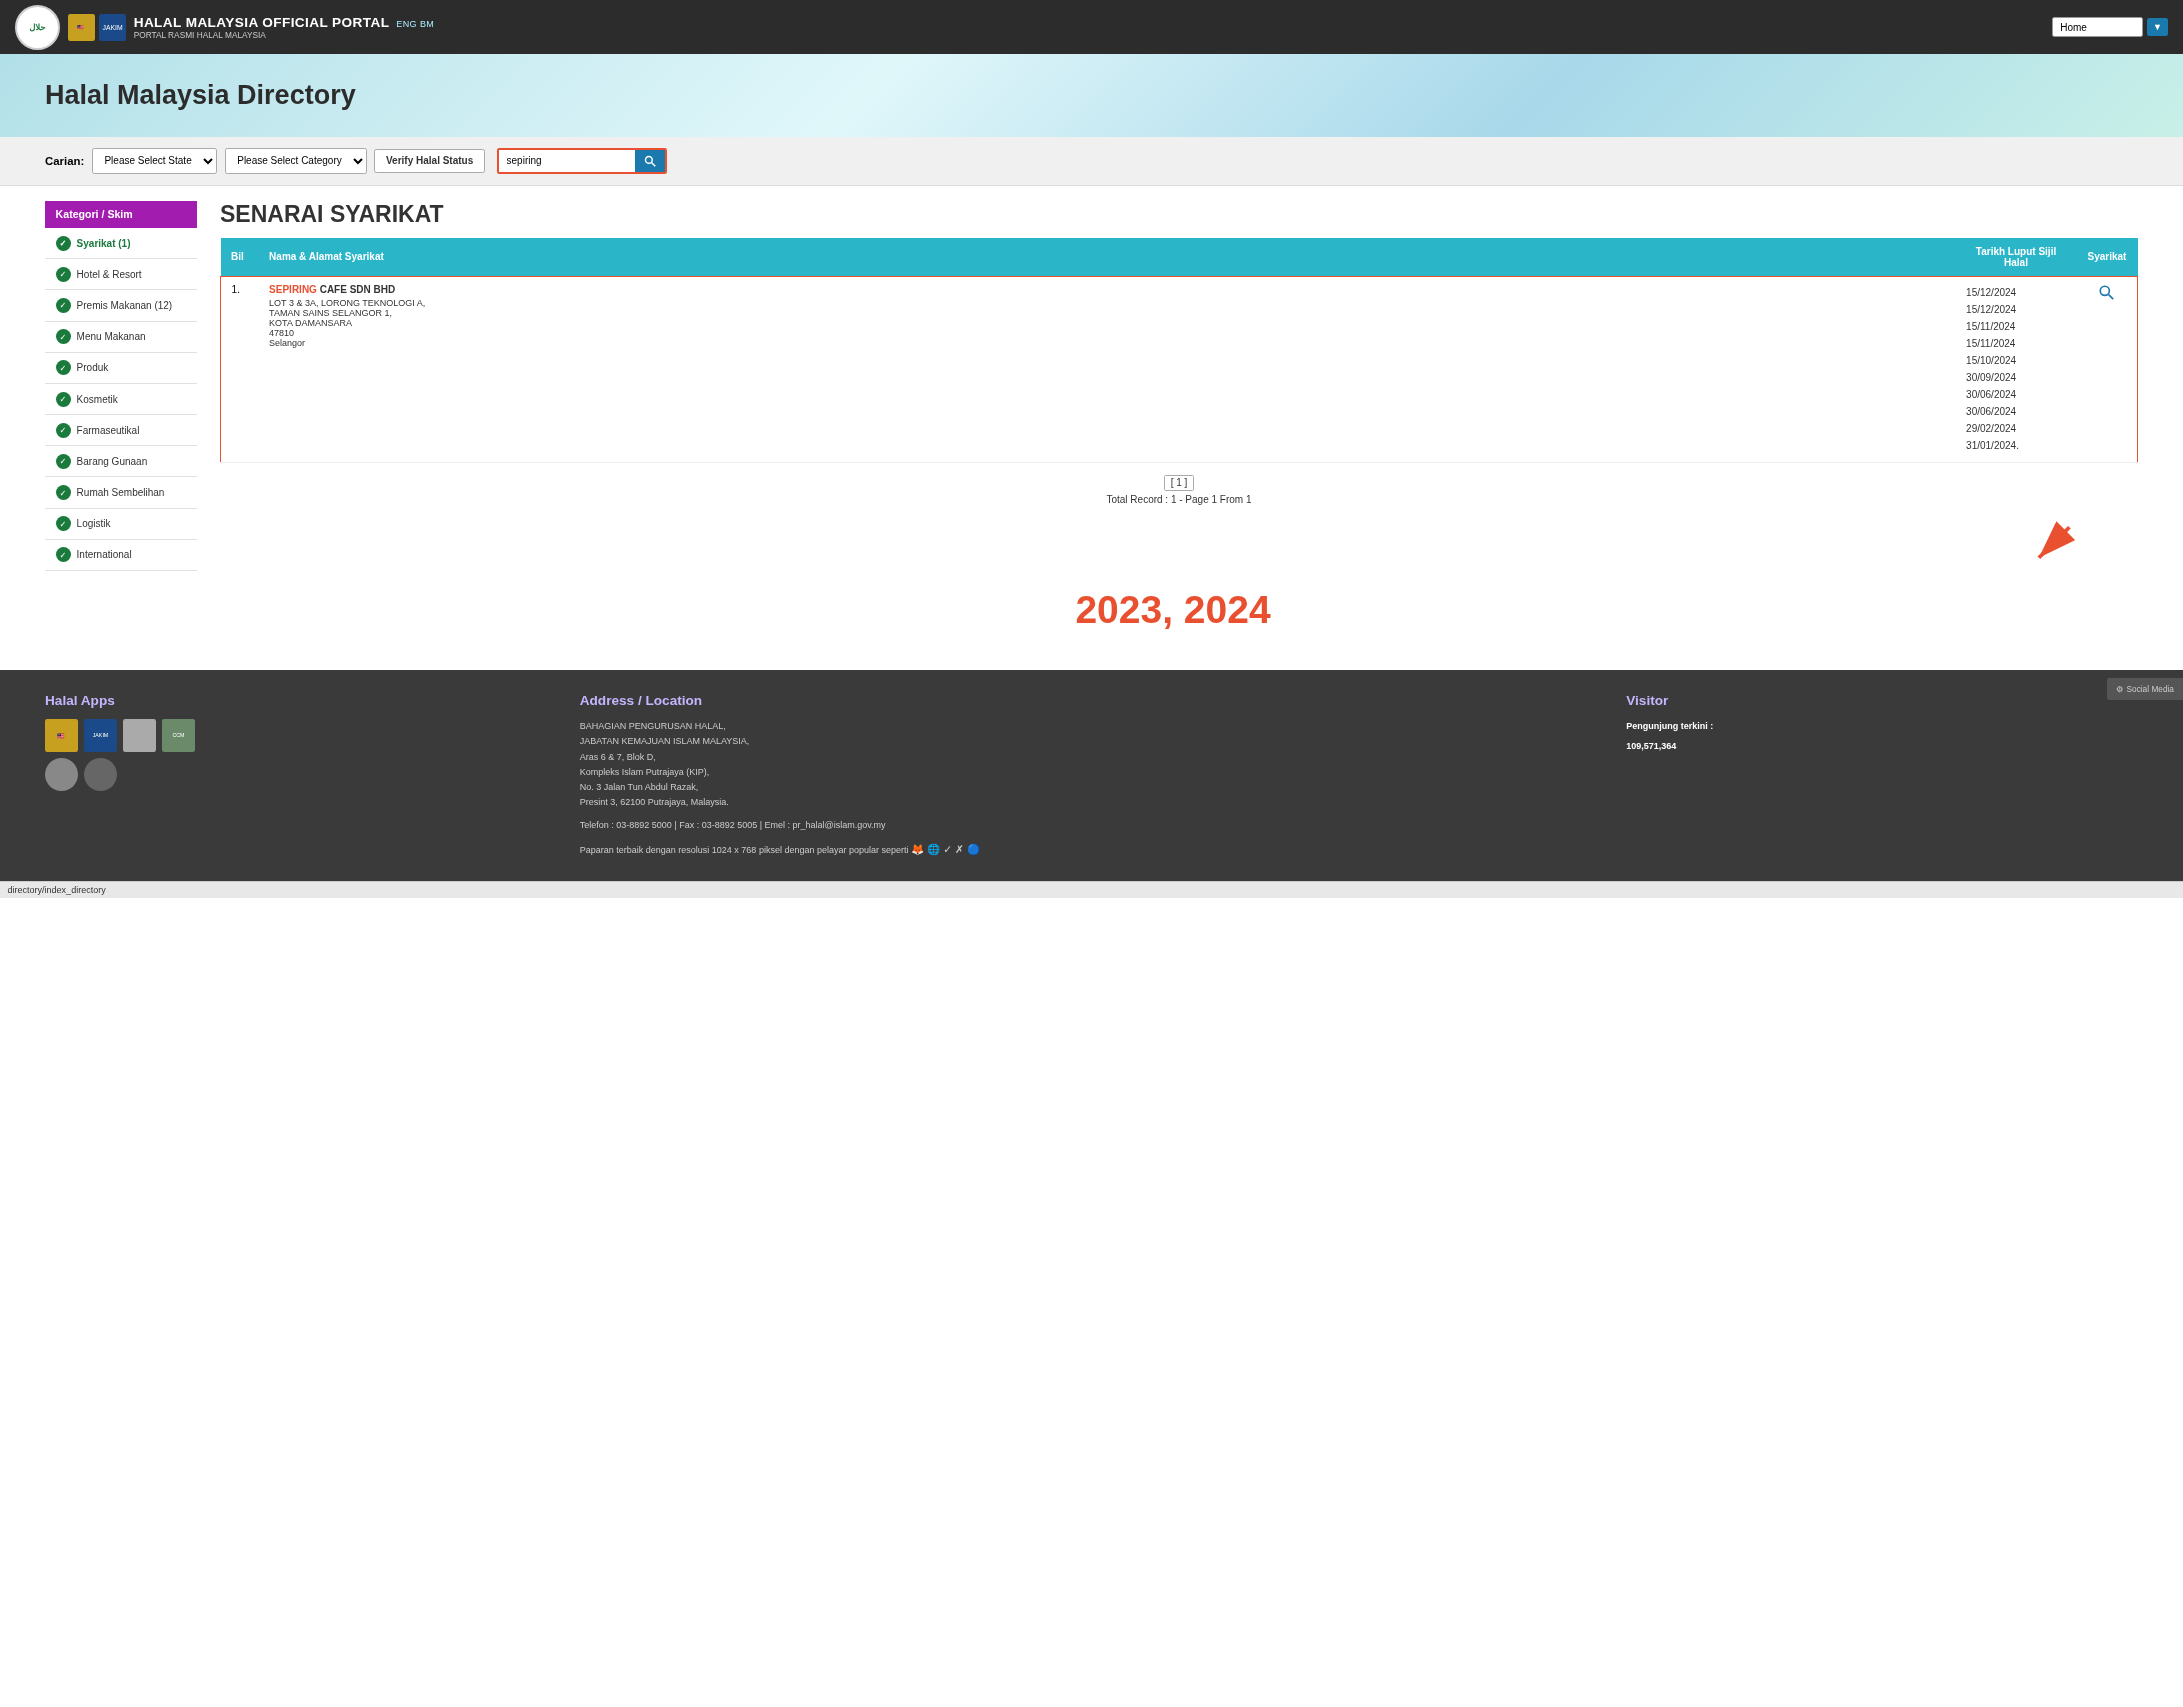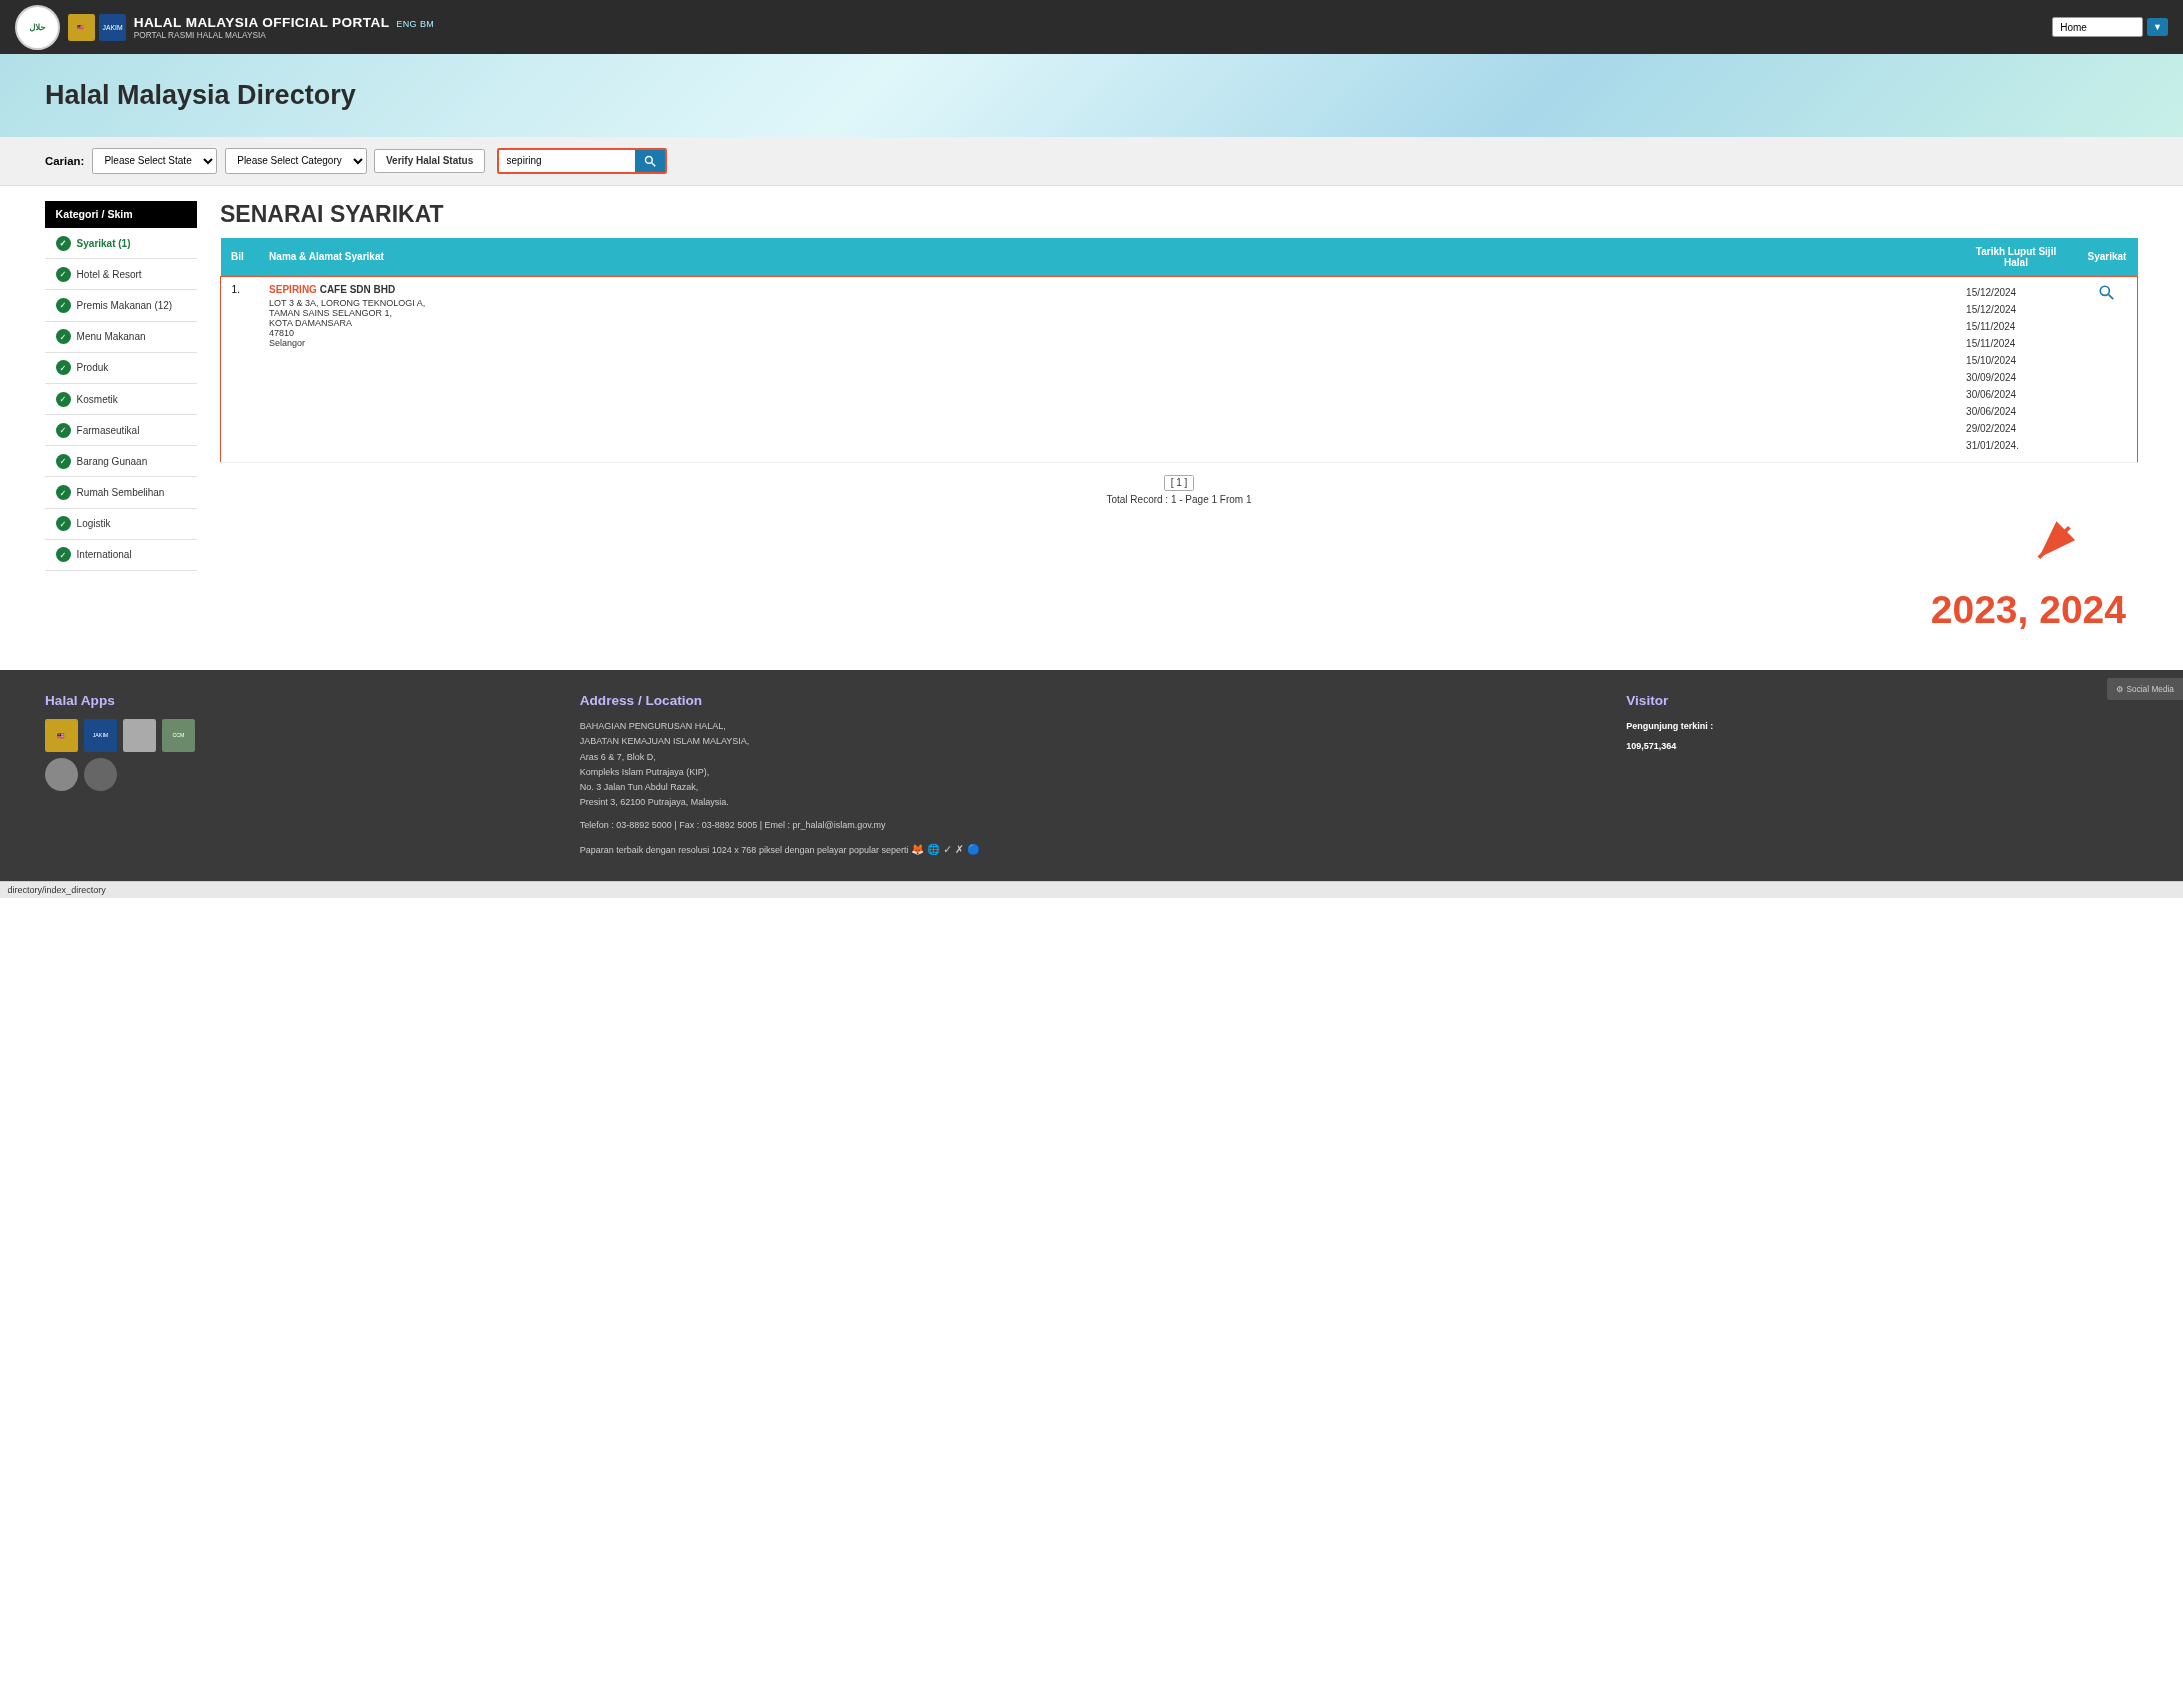--- a/index.html
+++ b/index.html
@@ -156,21 +156,21 @@
     }
 
     
     .sidebar {
       width: 152px;
       flex-shrink: 0;
       margin-right: 23px;
       margin-top: 15px;
     }
     .sidebar-header {
-      background: #000000;
+      background: #a21caf;
       color: #fff;
       padding: 7.6px 10.6px;
       font-size: 10.6px;
       font-weight: bold;
     }
     .sidebar-item {
       display: flex;
       align-items: center;
       gap: 6px;
       padding: 7.6px 10.6px;
@@ -259,21 +259,21 @@
       padding: 1.5px 6px;
       margin-bottom: 3px;
       border-radius: 1.5px;
     }
 
     
     .big-year-text {
       color: #e85030;
       font-size: 39px;
       font-weight: bold;
-      text-align: right;
+      text-align: center;
       margin-top: 15px;
       margin-right: 12px;
     }
 
     
     .footer {
       background: #3a3a3a;
       color: #ccc;
       padding: 23px 45px;
       margin-top: 23px;

